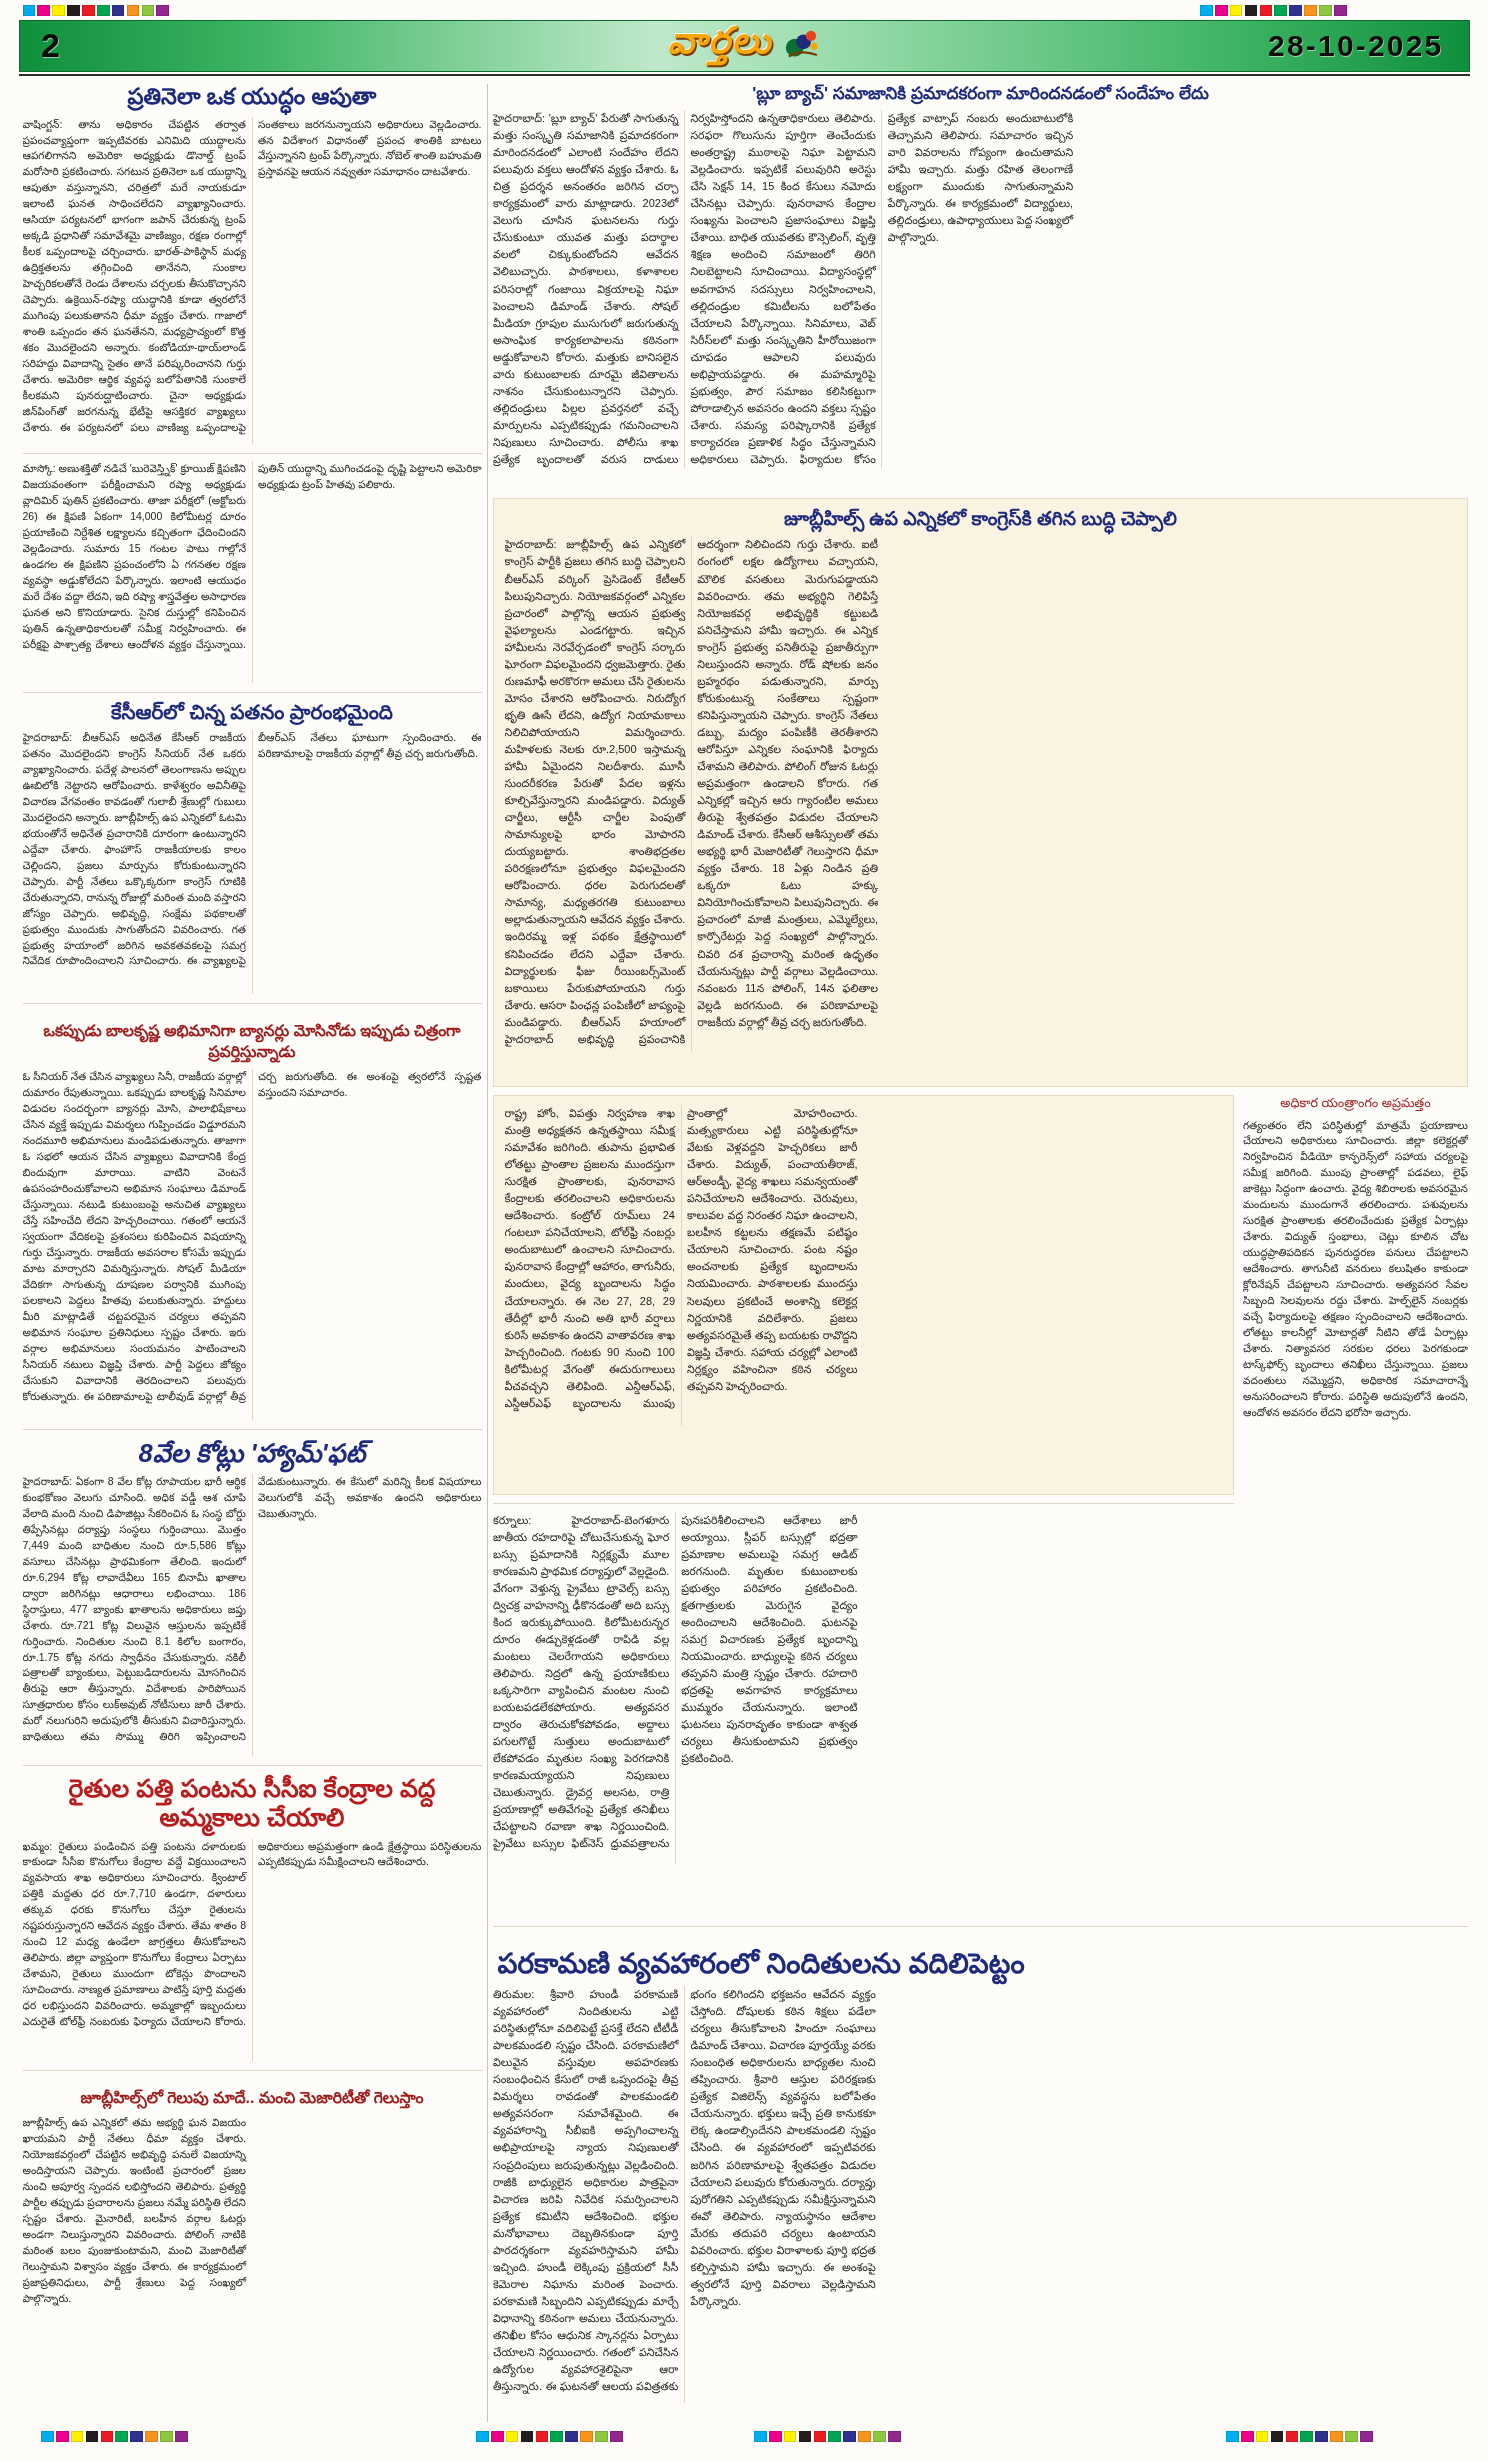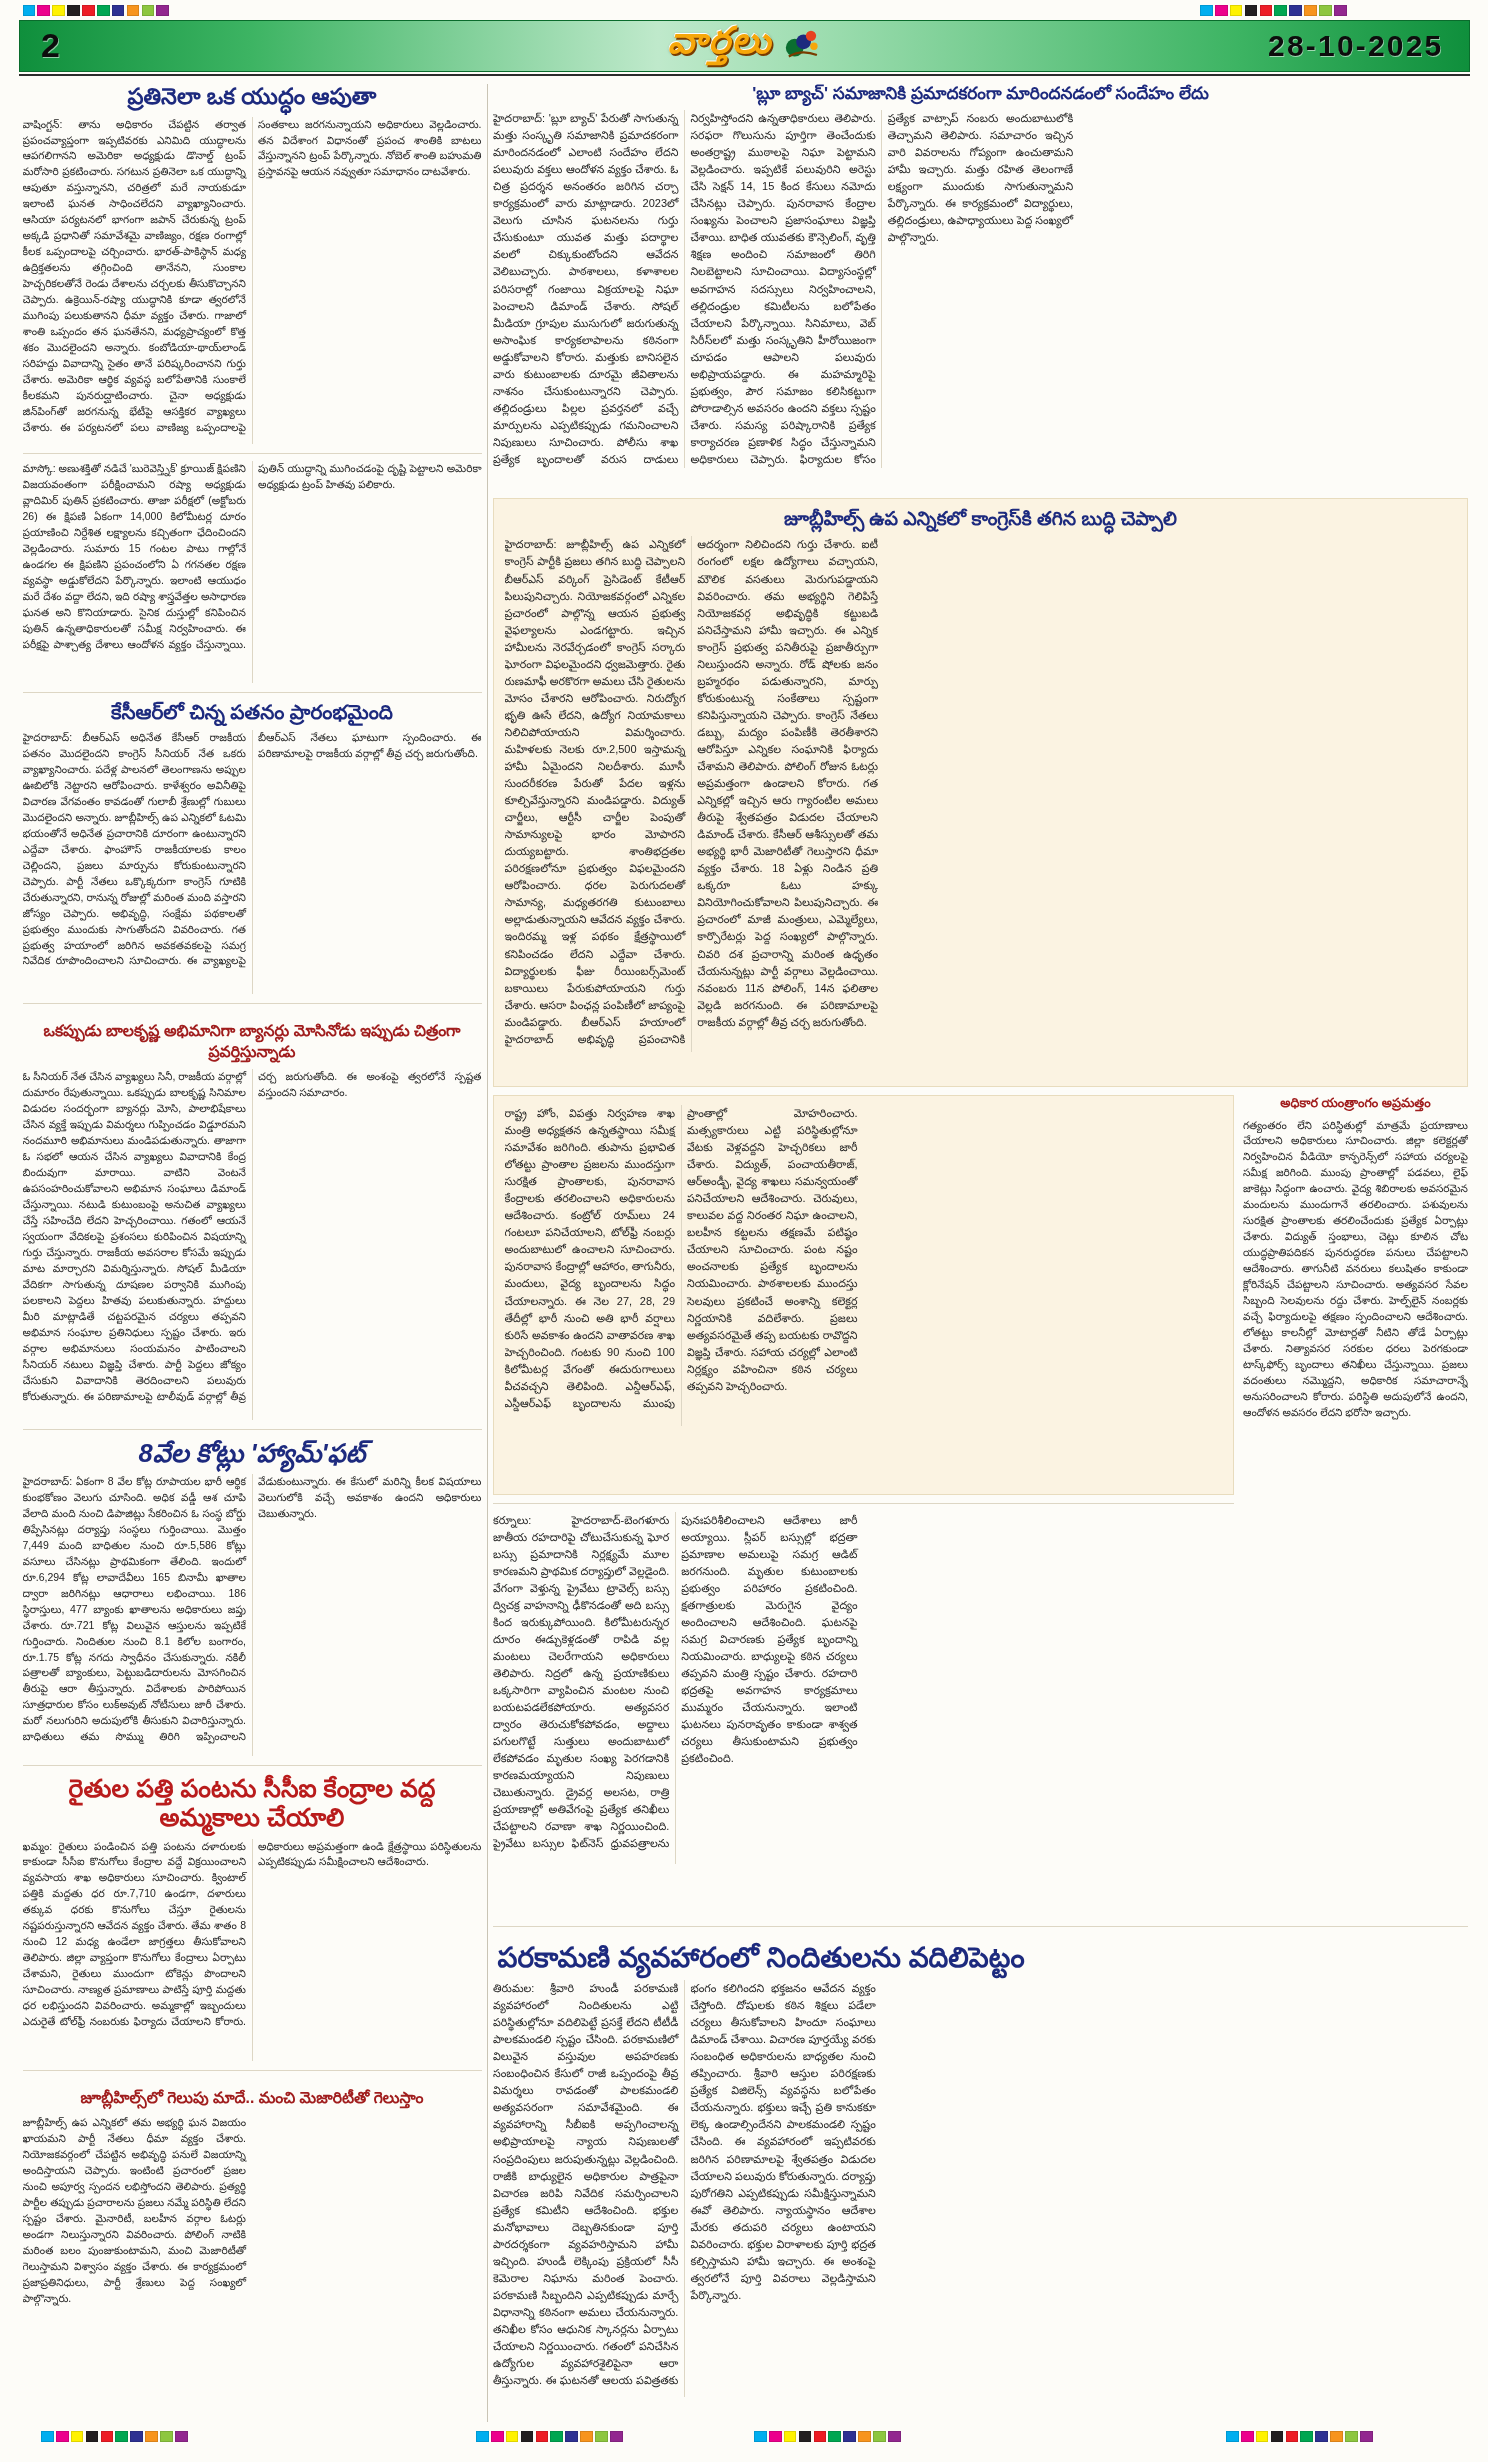--- a/index.html
+++ b/index.html
@@ -51,22 +51,22 @@
   .cols4{column-count:4;}
   .cols5{column-count:5;}
   .rt{font-size:11px;line-height:1.55;}
   
   .blk{position:absolute;box-sizing:border-box;overflow:hidden;}
   #blue-blk{left:493px;top:84px;width:975px;height:406px;}
   #bypoll-blk{left:493px;top:498px;width:975px;height:589px;background:#fbf3e2;border:0.7px solid #e8dcbe;padding:9px 10.5px;}
   #lowland-blk{left:493px;top:1095px;width:741px;height:400px;background:#fbf3e2;border:0.7px solid #e8dcbe;padding:9px 10.5px;}
   #rail-blk{left:1243px;top:1095px;width:225px;height:820px;}
   #kurnool-blk{left:493px;top:1503px;width:741px;height:415px;border-top:0.7px solid #ddd6c4;padding-top:7.5px;}
-  #parakamani-blk{left:493px;top:1926px;width:975px;height:489px;border-top:0.7px solid #ddd6c4;padding-top:14px;}
-  .rail-sub{font-weight:bold;color:#a01d1d;font-size:12.7px;text-align:center;margin:0 0 6px 0;line-height:1.3;}
+  #parakamani-blk{left:493px;top:1926px;width:975px;height:489px;border-top:0.7px solid #ddd6c4;padding-top:20px;}
+  .rail-sub{font-weight:normal;color:#a01d1d;font-size:12.7px;text-align:center;margin:0 0 6px 0;line-height:1.3;}
 </style>
 </head>
 <body>
 
 <div class="page">
 
   <div class="reg-strip reg-tl">
       <span style="background: rgb(0, 174, 239);"></span>
       <span style="background: rgb(236, 0, 140);"></span>
       <span style="background: rgb(255, 242, 0);"></span>

